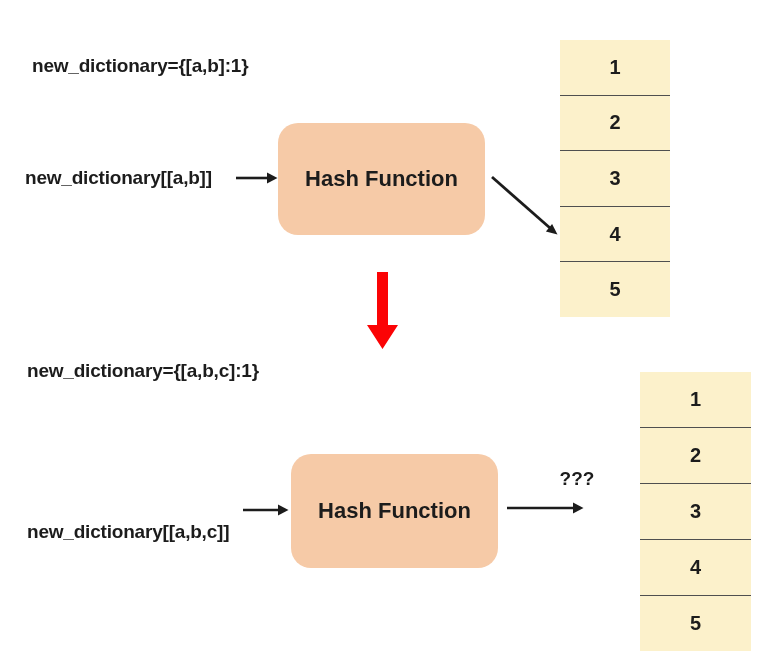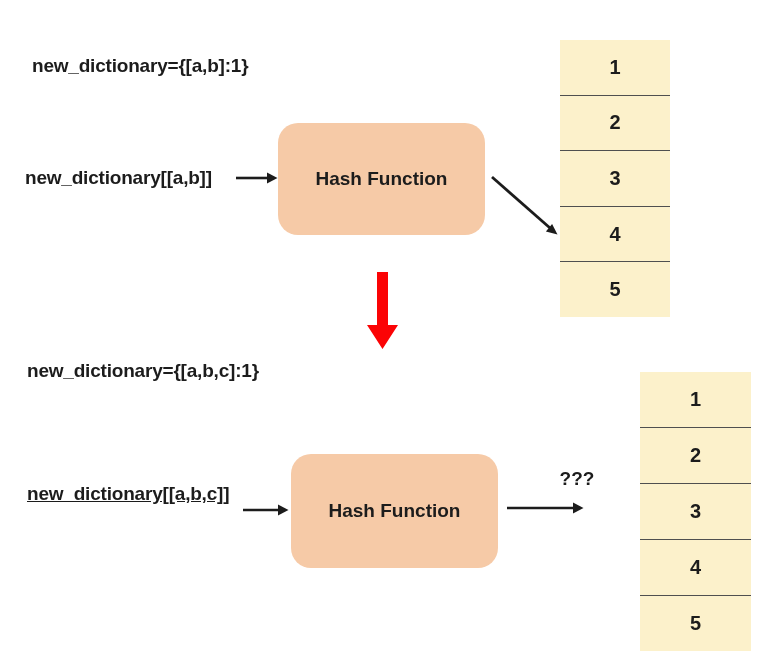--- a/index.html
+++ b/index.html
@@ -20,21 +20,21 @@
     line-height:24px;
     white-space:nowrap;
     letter-spacing:-0.2px;
   }
 
   .hash-box {
     position:absolute;
     background:var(--box_fill, #F6CAA7);
     border-radius:20px;
     display:flex; align-items:center; justify-content:center;
-    font-size:19px; font-weight:600;
+    font-size:22px; font-weight:600;
   }
 
   .hash-table {
     position:absolute;
     display:flex; flex-direction:column;
   }
   .hash-cell {
     flex:1;
     background:var(--cell_fill, #FCF1CB);
     display:flex; align-items:center; justify-content:center;
@@ -70,21 +70,21 @@
   <div class="hash-table" style="left:560px; top:40px; width:110px; height:277px;">
     <div class="hash-cell">1</div>
     <div class="hash-cell">2</div>
     <div class="hash-cell">3</div>
     <div class="hash-cell">4</div>
     <div class="hash-cell">5</div>
   </div>
 
   <div class="label" style="left:27px; top:359px;">new_dictionary={[a,b,c]:1}</div>
 
-  <div class="label" style="left:27px; top:482px;text-decoration:underline;">new_dictionary[[a,b,c]]</div>
+  <div class="label" style="left:27px; top:520px;">new_dictionary[[a,b,c]]</div>
 
   <div class="hash-box" style="left:291px; top:454px; width:207px; height:114px;">
     <span>Hash Function</span>
   </div>
 
   <div class="unknown" style="left:553px; top:468px; width:48px;">???</div>
 
   <div class="hash-table" style="left:640px; top:372px; width:111px; height:279px;">
     <div class="hash-cell">1</div>
     <div class="hash-cell">2</div>

